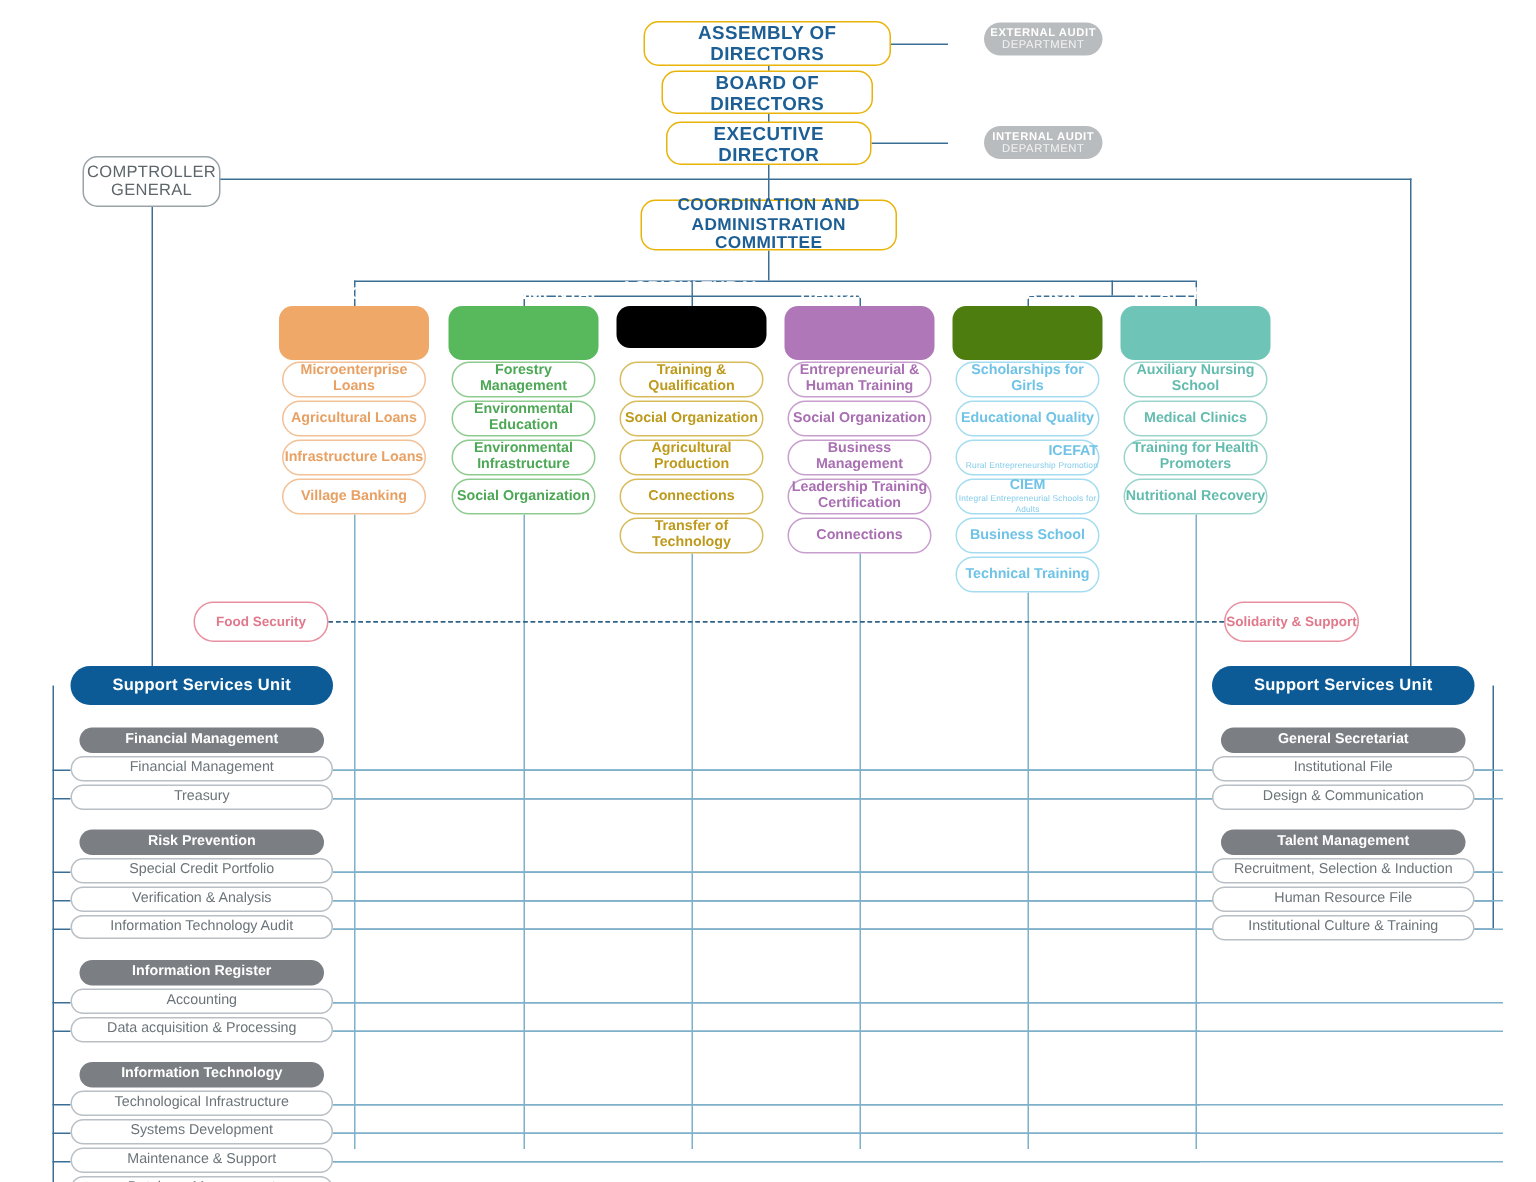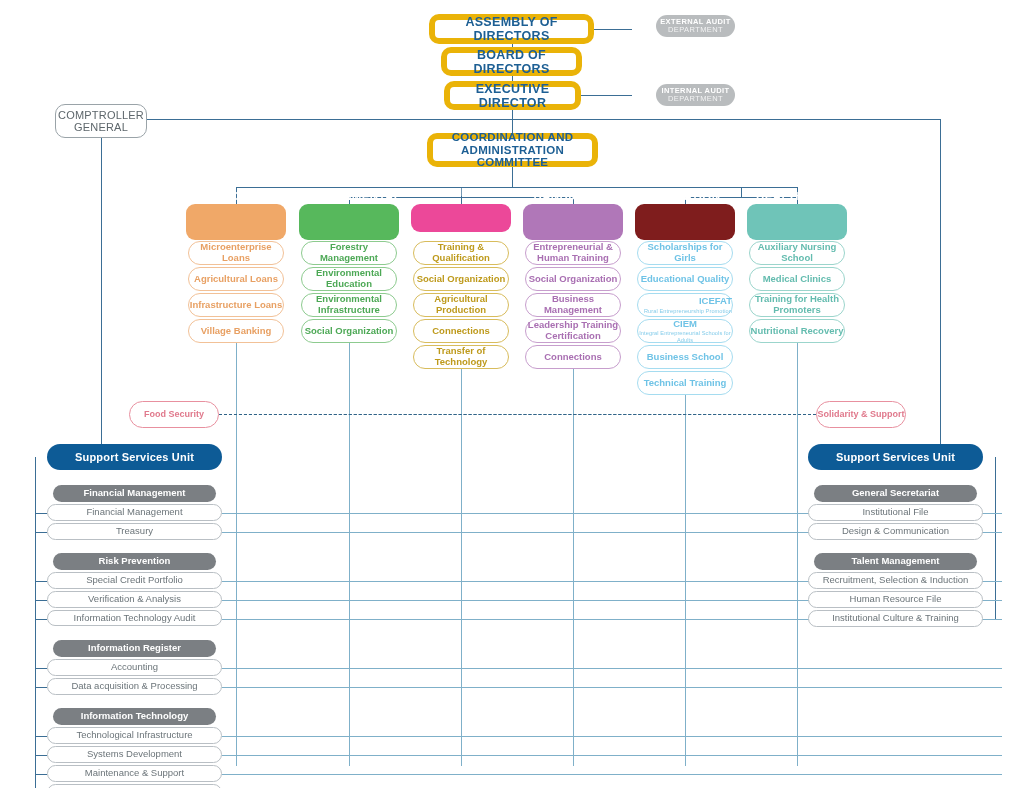--- a/index.html
+++ b/index.html
@@ -30,21 +30,21 @@
     flex-direction:column;
     align-items:center;
     justify-content:center;
     text-align:center;
     border-radius:999px;
     background:#ffffff;
     line-height:1.12;
   }
   
   .topbox{
-    border:6px solid #eab308;
+    border:1px solid #eab308;
     color:#1d5f94;
     font-weight:bold;
     letter-spacing:.3px;
     border-radius:10px;
     font-size:12.5px;
   }
   .topbox.committee{font-size:11.5px;}
   .comptroller{
     border:1px solid #9aa3a8;
     color:#5d666b;
@@ -276,21 +276,21 @@
       </div>
       <div class="node sub-item" style="left: 301px; top: 267px; width: 96px; height: 24px; border-color: rgb(141, 203, 143); color: rgb(76, 168, 85);">
         <span>Environmental Education</span>
       </div>
       <div class="node sub-item" style="left: 301px; top: 293px; width: 96px; height: 24px; border-color: rgb(141, 203, 143); color: rgb(76, 168, 85);">
         <span>Environmental Infrastructure</span>
       </div>
       <div class="node sub-item" style="left: 301px; top: 319px; width: 96px; height: 24px; border-color: rgb(141, 203, 143); color: rgb(76, 168, 85);">
         <span>Social Organization</span>
       </div>
-      <div class="node proghead" style="left: 411px; top: 204px; width: 100px; height: 28px; background: #ec4899;">
+      <div class="node proghead" style="left: 411px; top: 204px; width: 100px; height: 28px; background: #000000;">
         <span>AGRICULTURAL</span>
         <span class="sub">PROGRAM</span>
       </div>
       <div class="node sub-item" style="left: 413px; top: 241px; width: 96px; height: 24px; border-color: rgb(216, 188, 92); color: rgb(190, 154, 28);">
         <span>Training &amp; Qualification</span>
       </div>
       <div class="node sub-item" style="left: 413px; top: 267px; width: 96px; height: 24px; border-color: rgb(216, 188, 92); color: rgb(190, 154, 28);">
         <span>Social Organization</span>
       </div>
       <div class="node sub-item" style="left: 413px; top: 293px; width: 96px; height: 24px; border-color: rgb(216, 188, 92); color: rgb(190, 154, 28);">
@@ -314,21 +314,21 @@
       </div>
       <div class="node sub-item" style="left: 525px; top: 293px; width: 96px; height: 24px; border-color: rgb(199, 158, 205); color: rgb(169, 111, 178);">
         <span>Business Management</span>
       </div>
       <div class="node sub-item" style="left: 525px; top: 319px; width: 96px; height: 24px; border-color: rgb(199, 158, 205); color: rgb(169, 111, 178);">
         <span>Leadership Training Certification</span>
       </div>
       <div class="node sub-item" style="left: 525px; top: 345px; width: 96px; height: 24px; border-color: rgb(199, 158, 205); color: rgb(169, 111, 178);">
         <span>Connections</span>
       </div>
-      <div class="node proghead" style="left: 635px; top: 204px; width: 100px; height: 36px; background: #7f1d1d;">
+      <div class="node proghead" style="left: 635px; top: 204px; width: 100px; height: 36px; background: #4d7c0f;">
         <span>EDUCATION</span>
         <span class="sub">PROGRAM</span>
       </div>
       <div class="node sub-item" style="left: 637px; top: 241px; width: 96px; height: 24px; border-color: rgb(165, 220, 240); color: rgb(111, 195, 230);">
         <span>Scholarships for Girls</span>
       </div>
       <div class="node sub-item" style="left: 637px; top: 267px; width: 96px; height: 24px; border-color: rgb(165, 220, 240); color: rgb(111, 195, 230);">
         <span>Educational Quality</span>
       </div>
       <div class="node sub-item" style="left: 637px; top: 293px; width: 96px; height: 24px; border-color: rgb(165, 220, 240); color: rgb(111, 195, 230); align-items: flex-end;">

